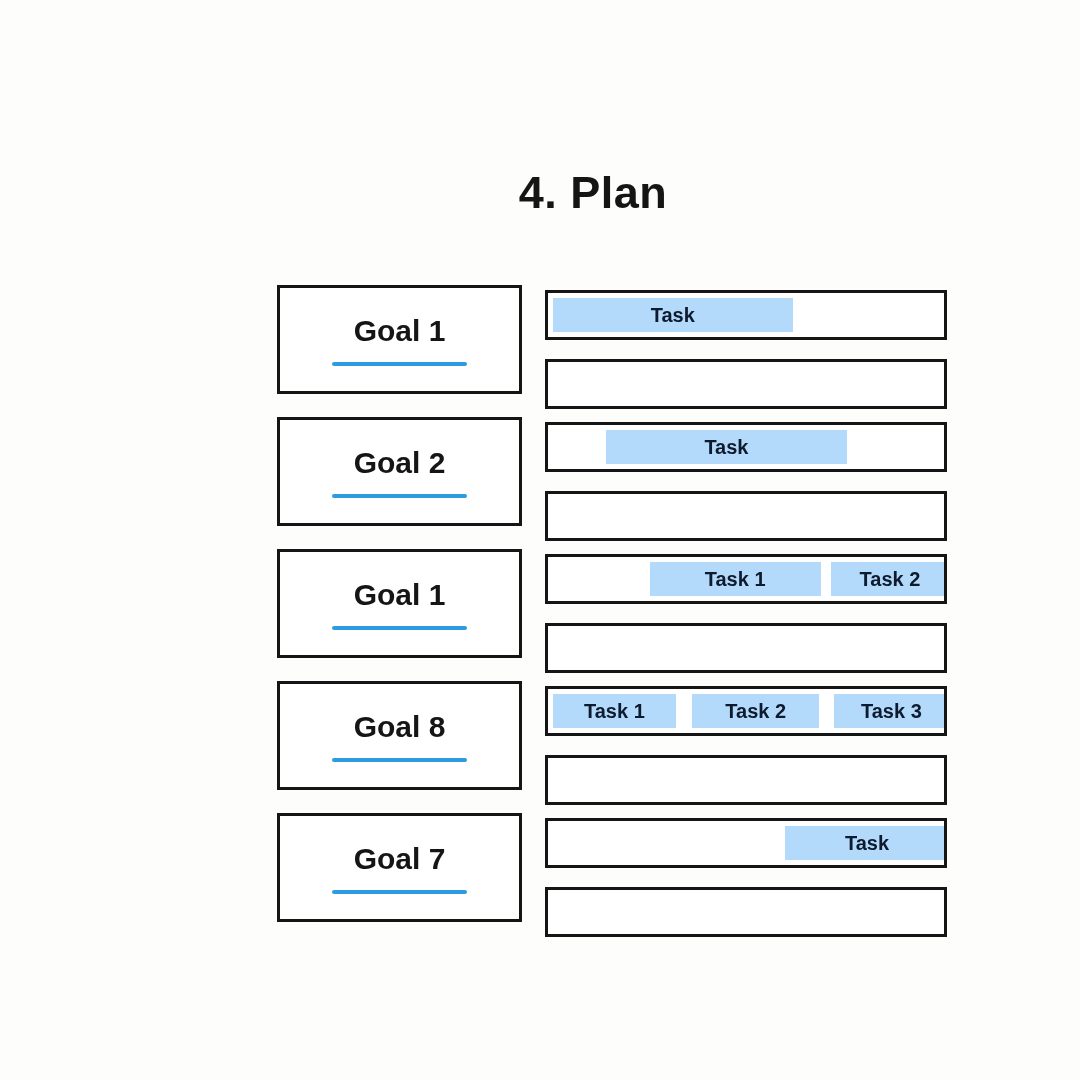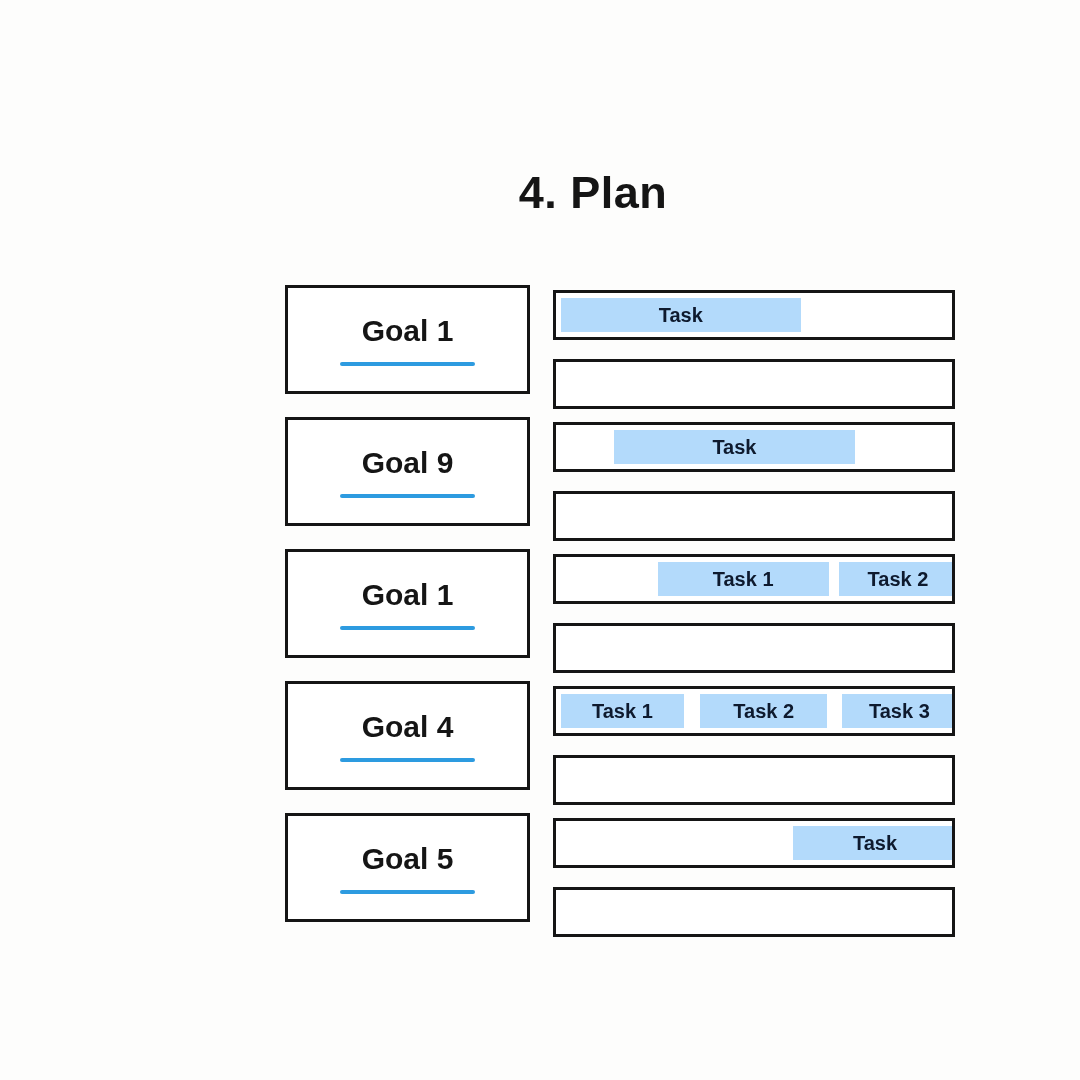--- a/index.html
+++ b/index.html
@@ -17,21 +17,21 @@
     transform: translateX(-50%);
     font-size: 45px;
     font-weight: bold;
     letter-spacing: 0.5px;
     color: var(--ink, #151515);
     white-space: nowrap;
   }
   .grid {
     position: absolute;
     top: 260px;
-    left: 260px;
+    left: 252px;
     display: flex;
     flex-direction: column;
     gap: 13px;
   }
   .row {
     display: flex;
     gap: 8px;
     height: 109px;
   }
   .goal-box {
@@ -102,21 +102,21 @@
           <div class="task" style="left: 0%; width: 60.5%;">
             <span>Task</span>
           </div>
         </div>
       <div class="track empty-track"></div>
     </div>
   </div>
 
   <div class="row">
     <div class="goal-box">
-      <div class="goal-label">Goal 9</div>
+      <div class="goal-label">Goal 2</div>
       <div class="goal-underline"></div>
     </div>
     <div class="bars">
       <div class="track task-track">
           <div class="task" style="left: 13.3%; width: 61%;">
             <span>Task</span>
           </div>
         </div>
       <div class="track empty-track"></div>
     </div>
@@ -135,42 +135,42 @@
           <div class="task" style="left: 70.2%; width: 29.8%;">
             <span>Task 2</span>
           </div>
         </div>
       <div class="track empty-track"></div>
     </div>
   </div>
 
   <div class="row">
     <div class="goal-box">
-      <div class="goal-label">Goal 4</div>
+      <div class="goal-label">Goal 8</div>
       <div class="goal-underline"></div>
     </div>
     <div class="bars">
       <div class="track task-track">
           <div class="task" style="left: 0%; width: 31%;">
             <span>Task 1</span>
           </div>
           <div class="task" style="left: 35.2%; width: 32%;">
             <span>Task 2</span>
           </div>
           <div class="task" style="left: 70.9%; width: 29.1%; text-align: right;">
             <span>Task 3</span>
           </div>
         </div>
       <div class="track empty-track"></div>
     </div>
   </div>
 
   <div class="row">
     <div class="goal-box">
-      <div class="goal-label">Goal 5</div>
+      <div class="goal-label">Goal 7</div>
       <div class="goal-underline"></div>
     </div>
     <div class="bars">
       <div class="track task-track">
           <div class="task" style="left: 58.6%; width: 41.4%;">
             <span>Task</span>
           </div>
         </div>
       <div class="track empty-track"></div>
     </div>

